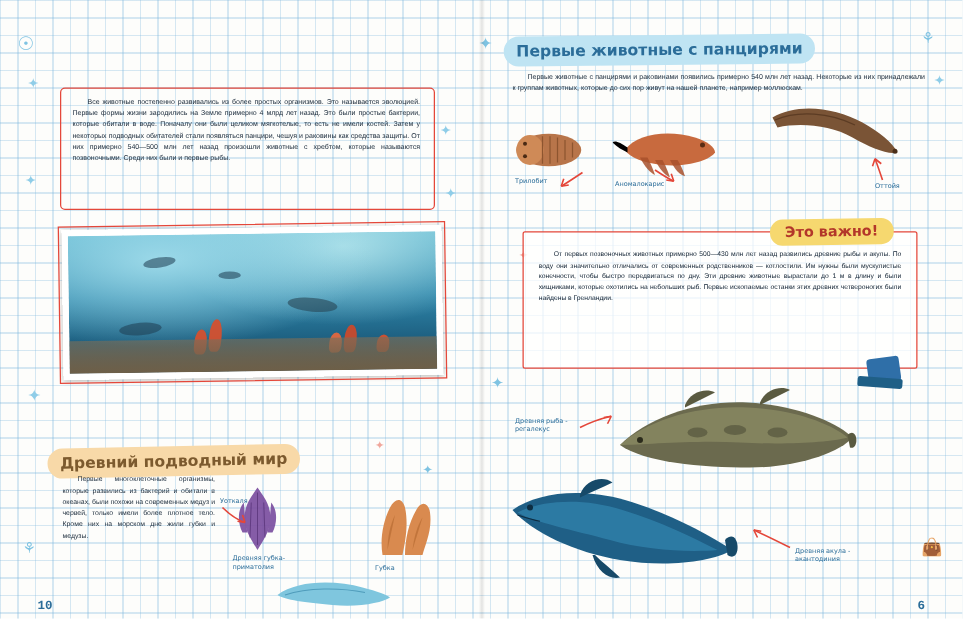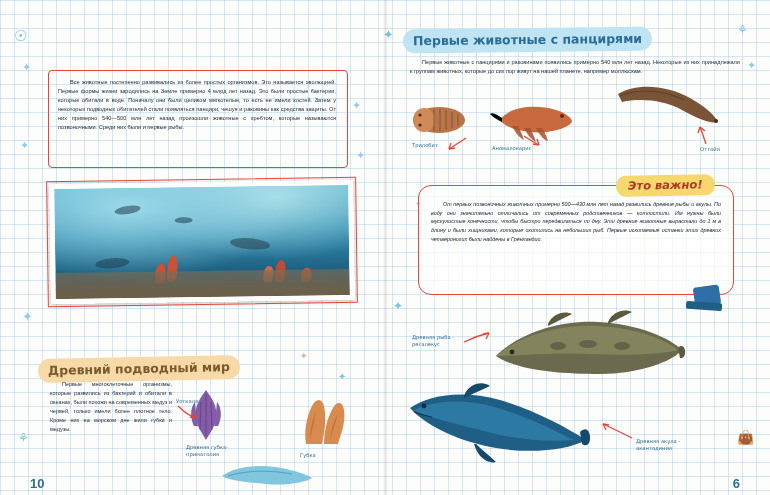--- a/index.html
+++ b/index.html
@@ -181,23 +181,22 @@
   }
   .fish-silhouette {
     position: absolute;
     background: rgba(30,60,80,0.55);
     border-radius: 50%;
   }
 
   .info-box {
     position: absolute;
     border: 1.5px solid #e4473a;
-    border-radius: 13px;
+    border-radius: 2px;
     background: rgba(255,255,255,0.72);
-    font-style: italic;
   }
   #box-important {
     left: 418px;
     top: 185px;
     width: 316px;
     height: 110px;
     padding: 12px 12px 8px 12px;
     box-sizing: border-box;
   }
 
@@ -216,22 +215,22 @@
     fill: none;
   }
 
   
   .creature { position: absolute; }
 
   
   .pagenum {
     position: absolute;
     bottom: 4px;
-    font-family: Liberation Sans, sans-serif;
-    font-size: 13px;
+    font-family: Liberation Mono, monospace;
+    font-size: 10px;
     color: #2b6d99;
     font-weight: bold;
   }
   .pagenum.left { left: 30px; }
   .pagenum.right { right: 30px; }
 
   
   .doodle {
     position: absolute;
     color: #7fc3e2;

